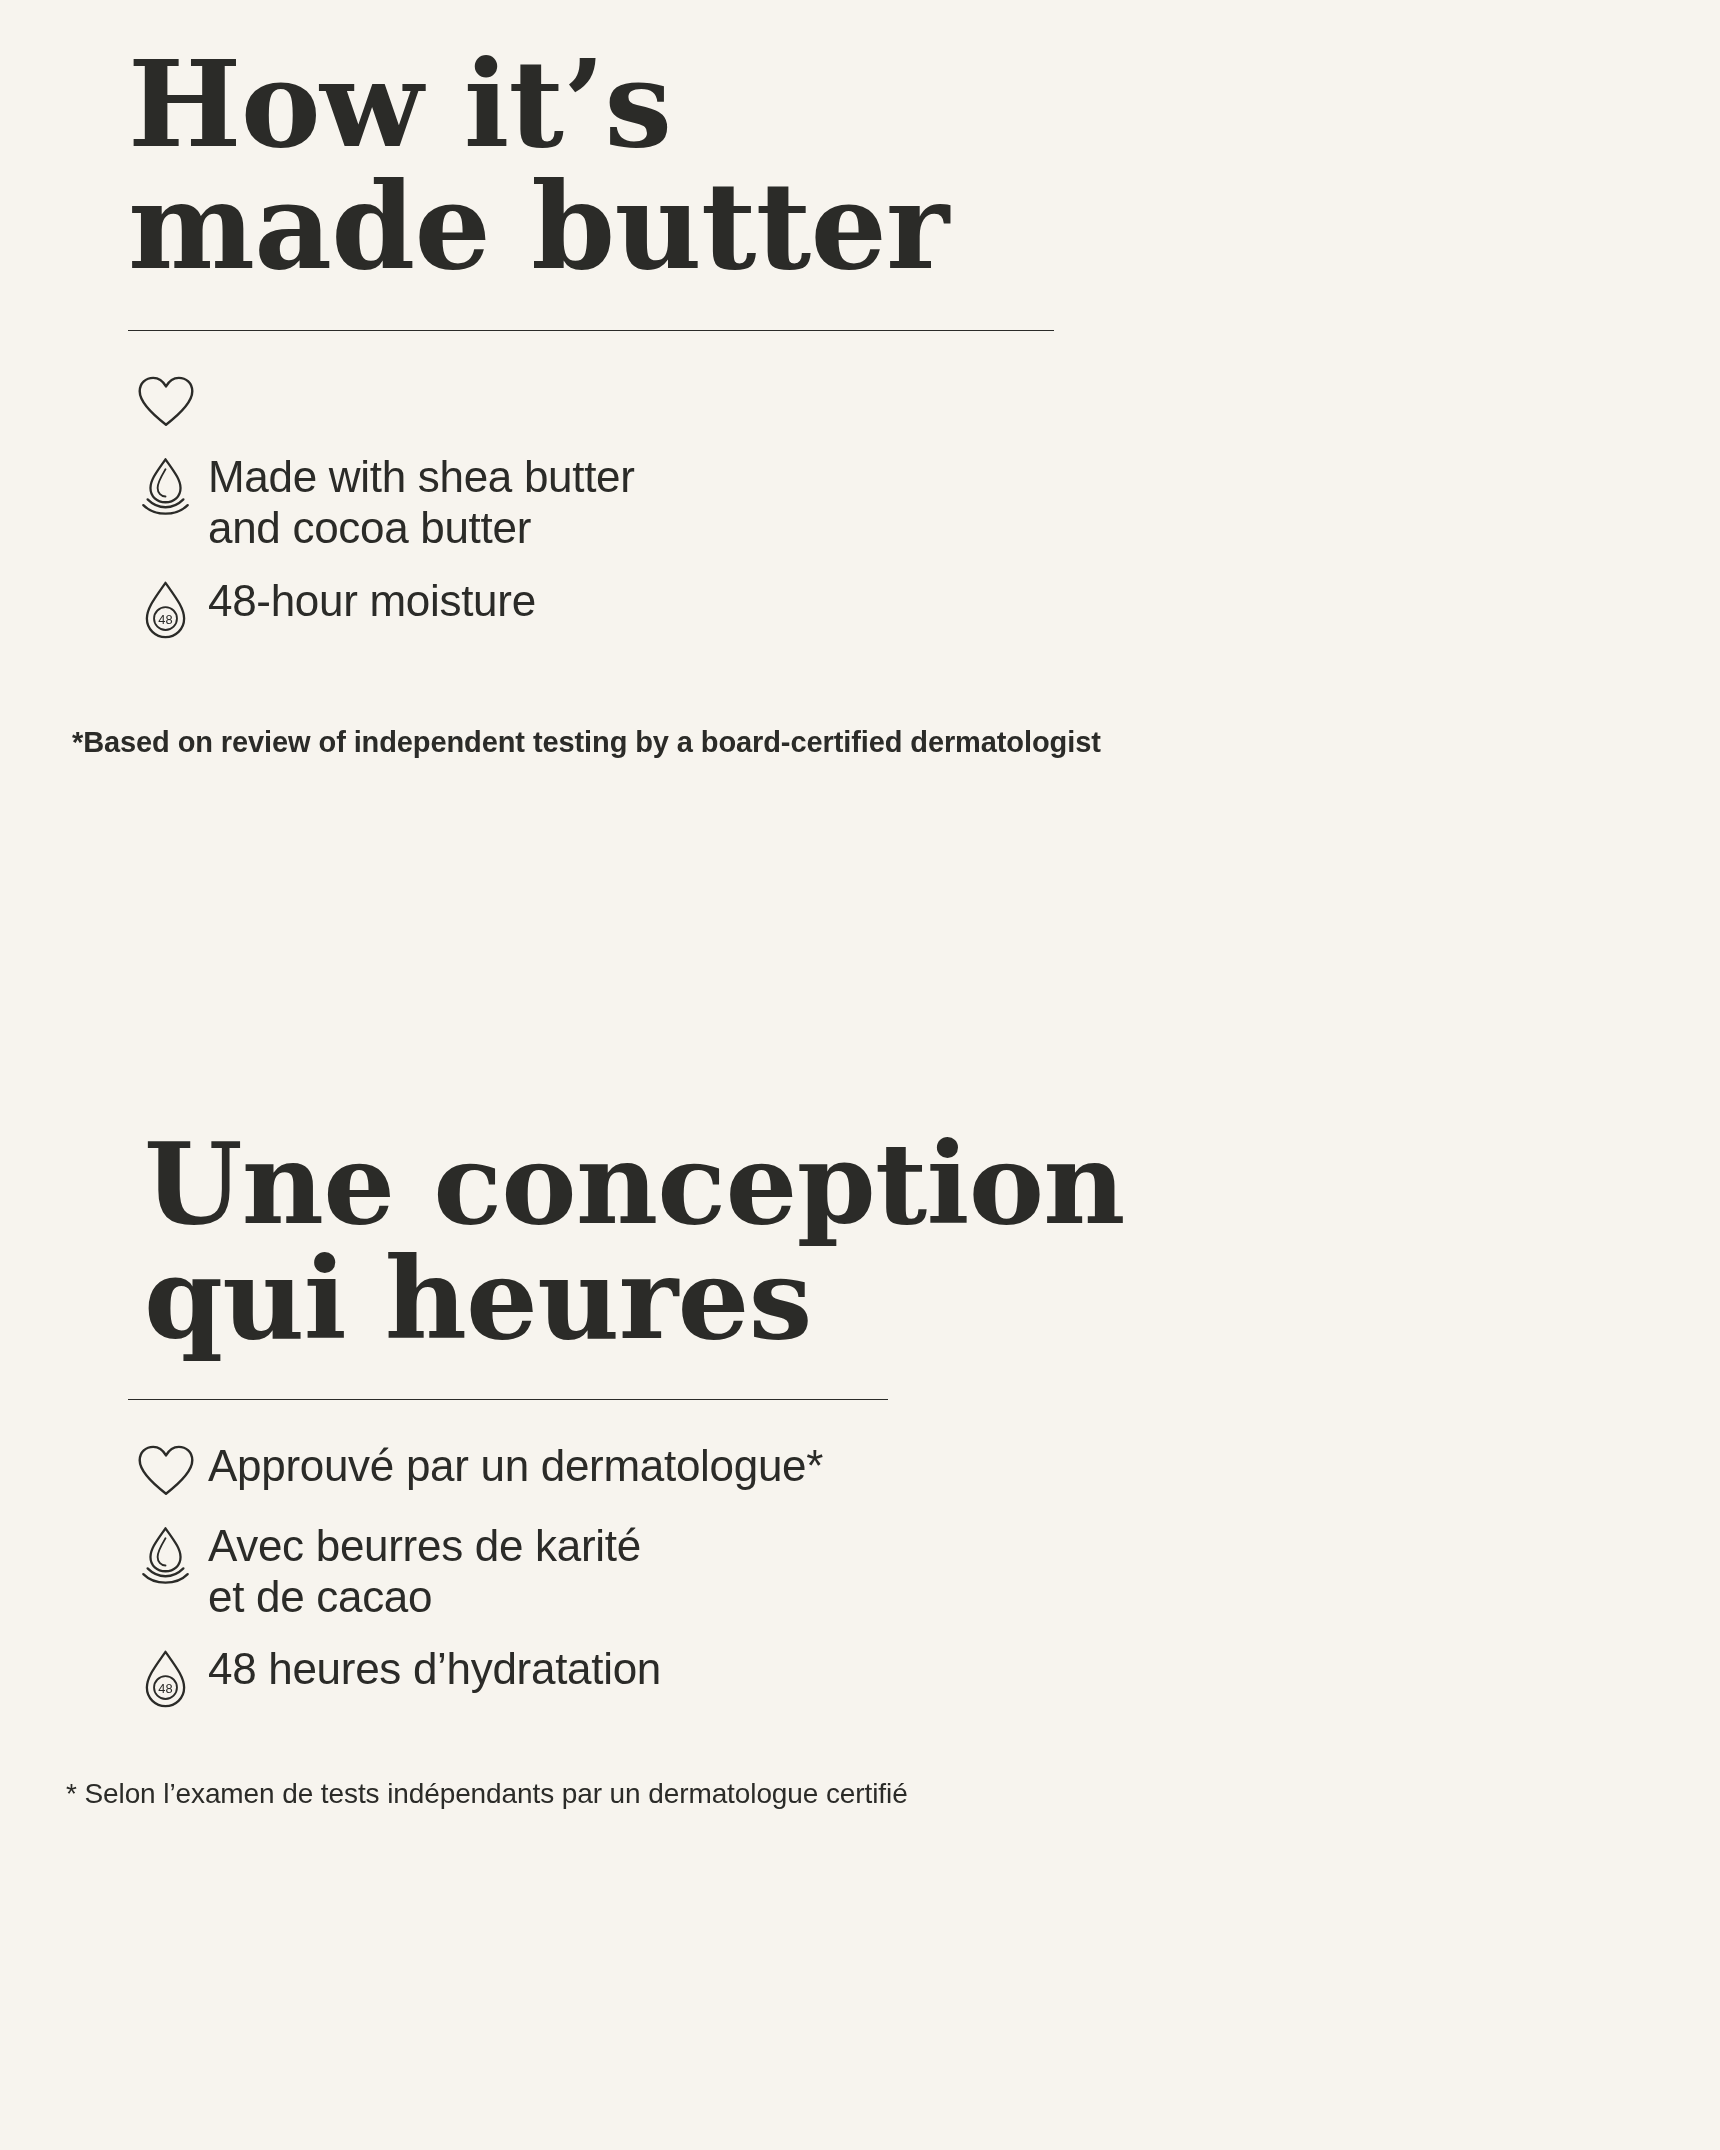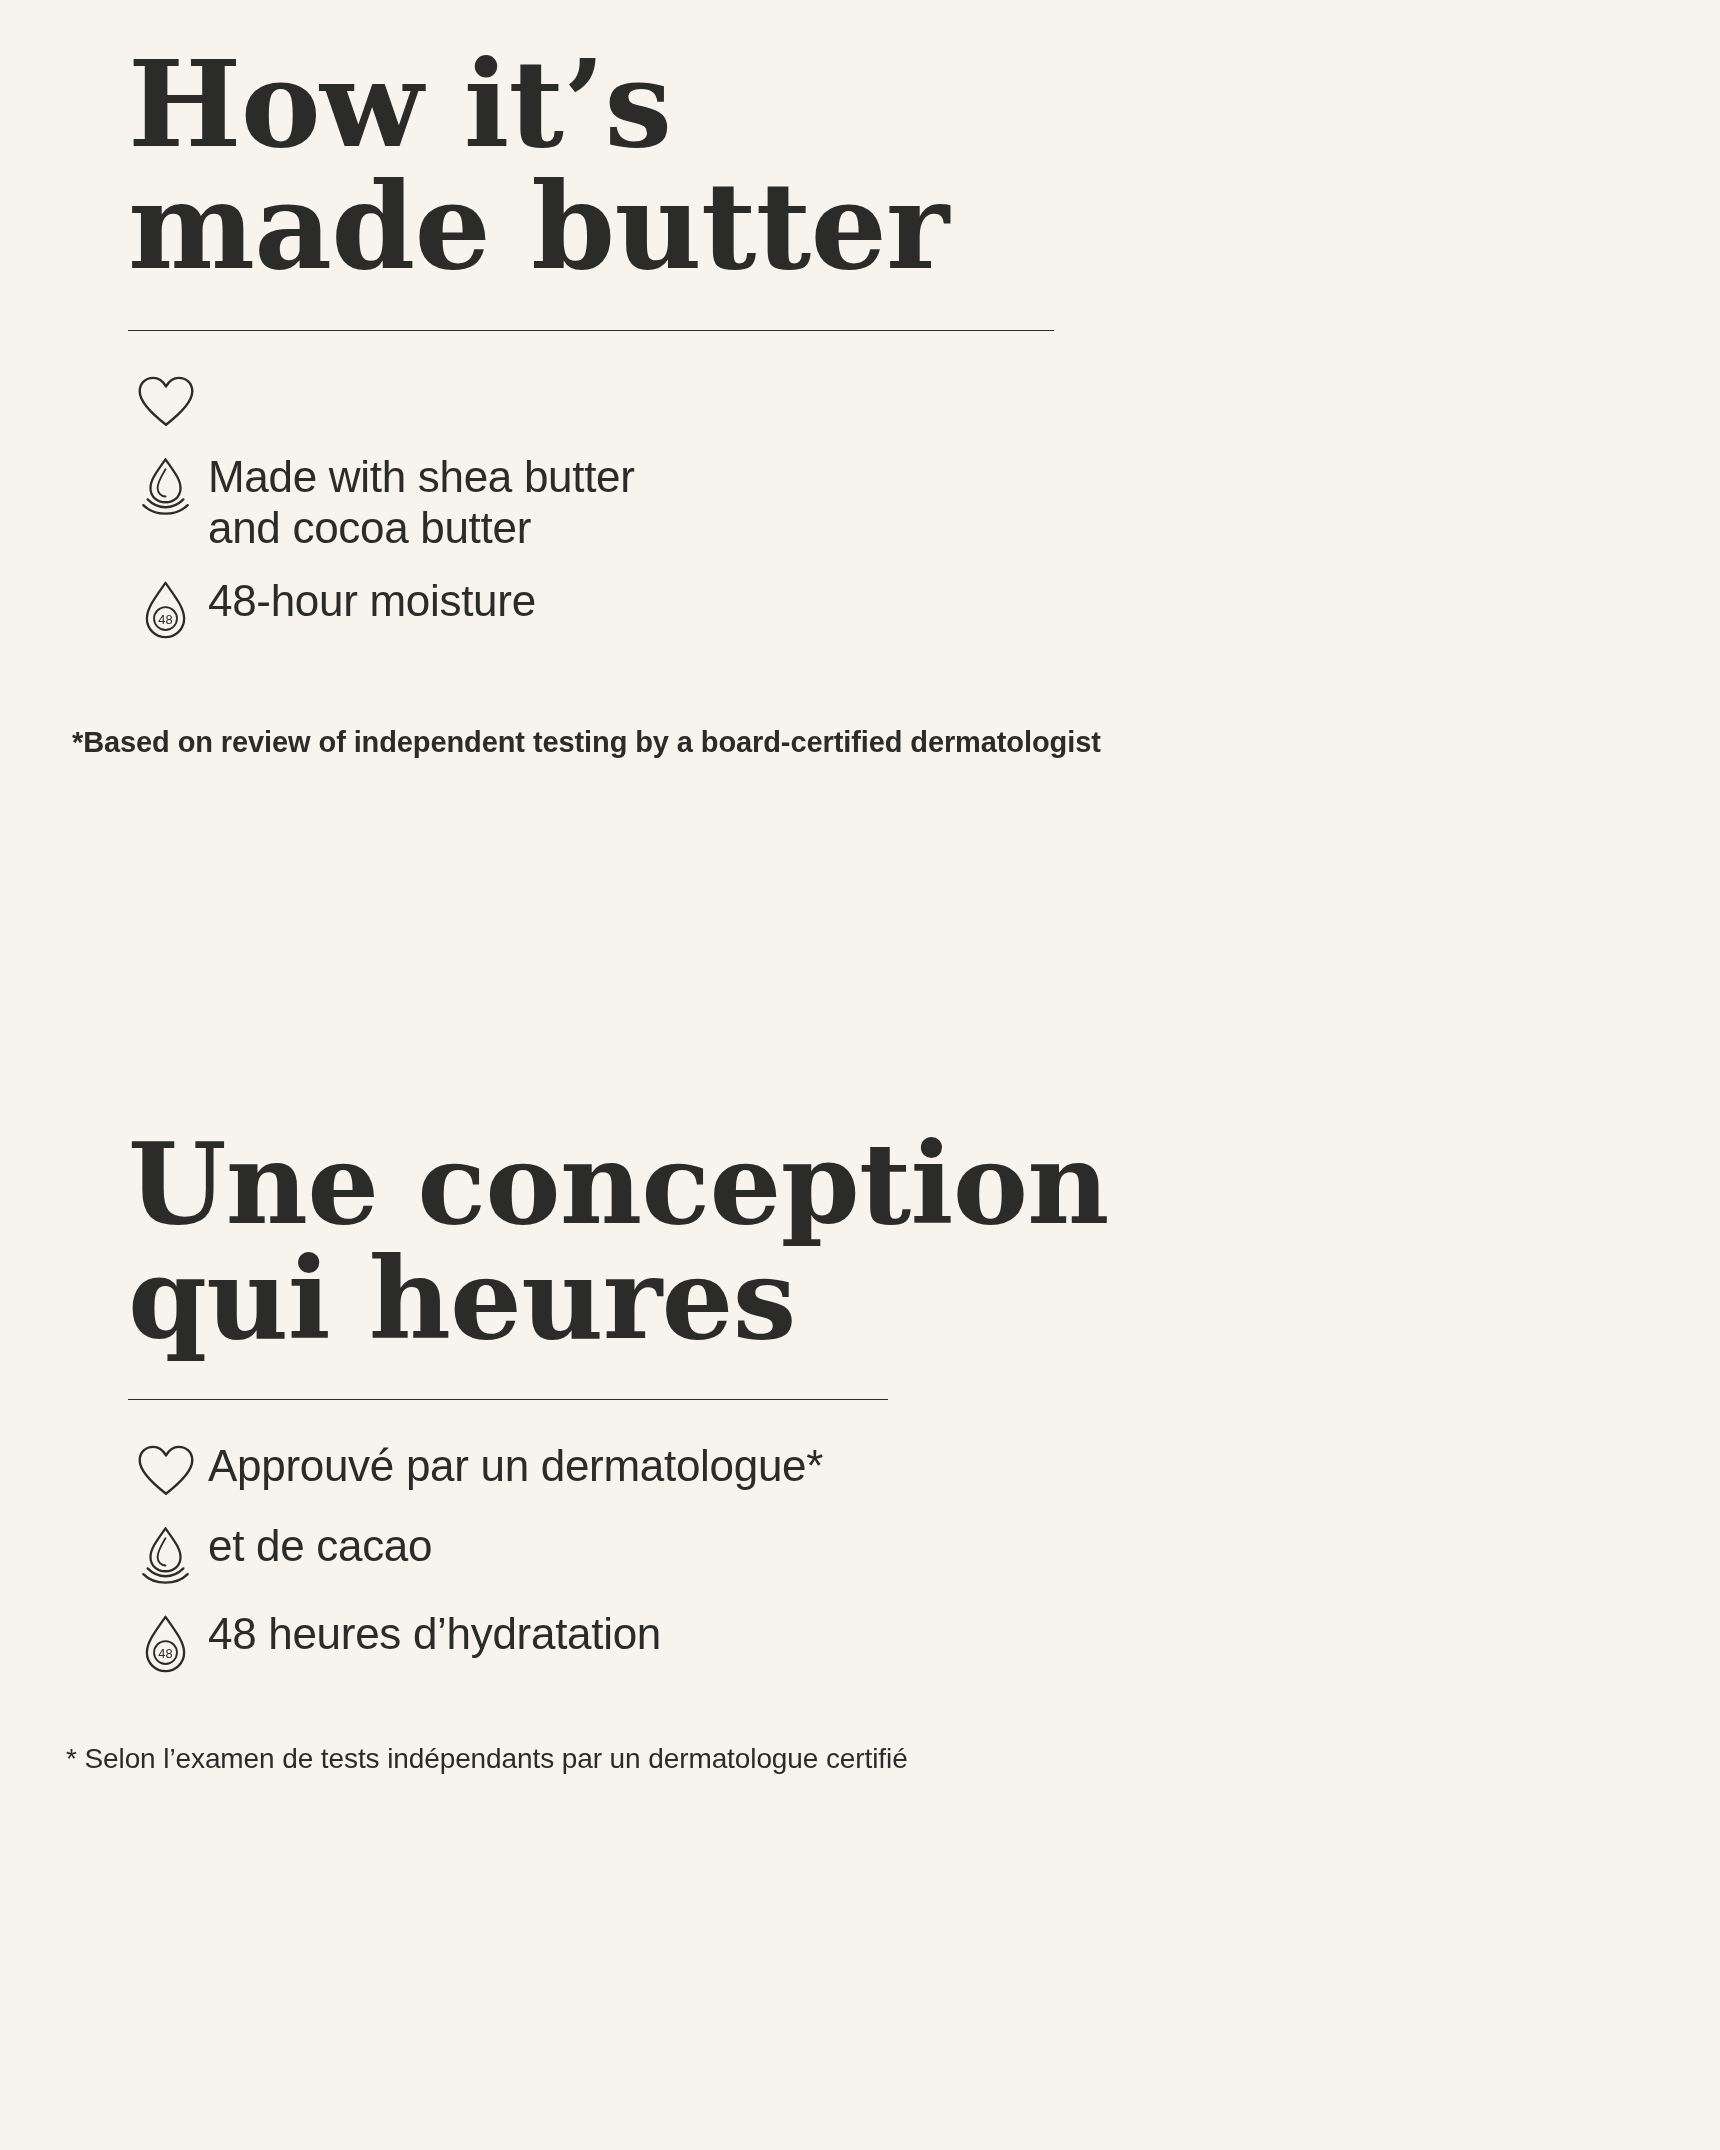--- a/index.html
+++ b/index.html
@@ -41,20 +41,21 @@
   }
   .heading .line {
     display: block;
     white-space: nowrap;
   }
   #heading-en {
     font-size: 120px;
   }
   #heading-fr {
     font-size: 113px;
+    margin-left: 16px;
   }
 
   .rule {
     height: 1.4px;
     background: #2b2b28;
     margin-top: 42px;
     margin-left: 128px;
   }
   #rule-en { width: 926px; }
   #rule-fr { width: 760px; }
@@ -190,20 +191,21 @@
       <li class="feature">
         <span class="ico">
           <svg width="59" height="63" viewBox="0 0 82 88" fill="none" xmlns="http://www.w3.org/2000/svg">
             <path d="M41 6 C 30 22, 20 34, 20 46 C 20 58, 29 66, 41 66 C 53 66, 62 58, 62 46 C 62 34, 52 22, 41 6 Z" stroke="#2b2b28" stroke-width="3.2" fill="none" stroke-linejoin="round"></path>
             <path d="M41 20 C 35 30, 30 38, 30 46 C 30 53, 35 58, 41 58" stroke="#2b2b28" stroke-width="2.6" fill="none" stroke-linecap="round"></path>
             <path d="M10 70 C 18 78, 30 82, 41 82 C 52 82, 64 78, 72 70" stroke="#2b2b28" stroke-width="3.2" fill="none" stroke-linecap="round"></path>
             <path d="M16 62 C 23 69, 32 73, 41 73 C 50 73, 59 69, 66 62" stroke="#2b2b28" stroke-width="3.2" fill="none" stroke-linecap="round"></path>
           </svg>
         </span>
         <span class="txt">
+          <span>Avec beurres de karité</span>
           <span class="l2">et de cacao</span>
         </span>
       </li>
 
       <li class="feature">
         <span class="ico">
           <svg width="53" height="62" viewBox="0 0 74 86" fill="none" xmlns="http://www.w3.org/2000/svg">
             <path d="M37 5 C 23 25, 11 40, 11 55 C 11 70, 23 81, 37 81 C 51 81, 63 70, 63 55 C 63 40, 51 25, 37 5 Z" stroke="#2b2b28" stroke-width="3.2" fill="none" stroke-linejoin="round"></path>
             <circle cx="37" cy="55" r="16" stroke="#2b2b28" stroke-width="2.6" fill="none"></circle>
             <text x="37" y="62" text-anchor="middle" font-family="Liberation Sans, sans-serif" font-size="18" fill="#2b2b28">48</text>

